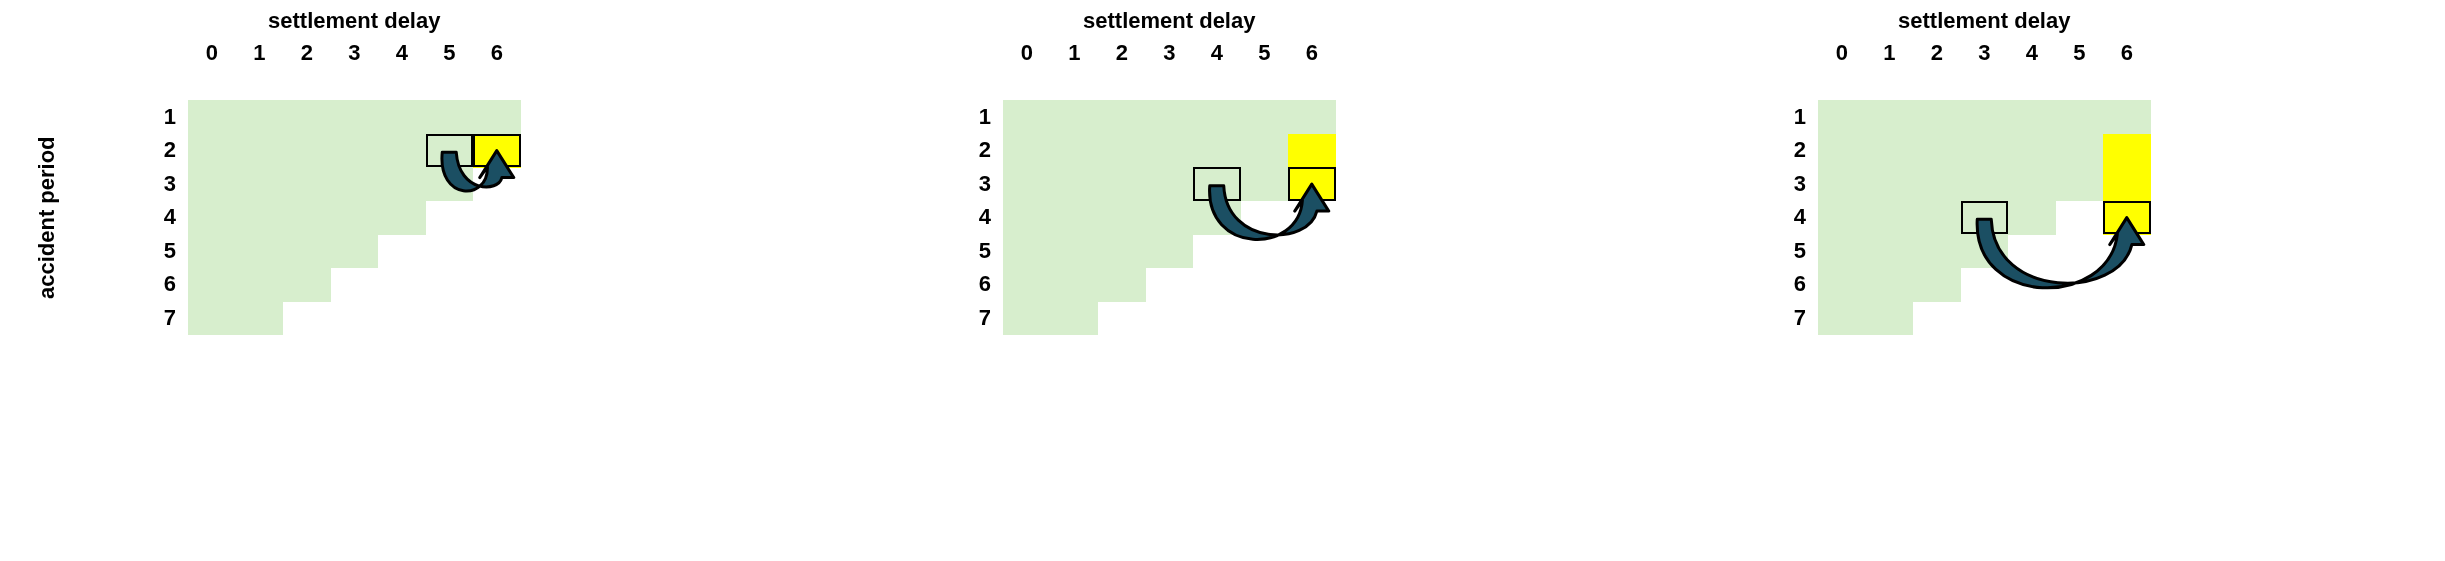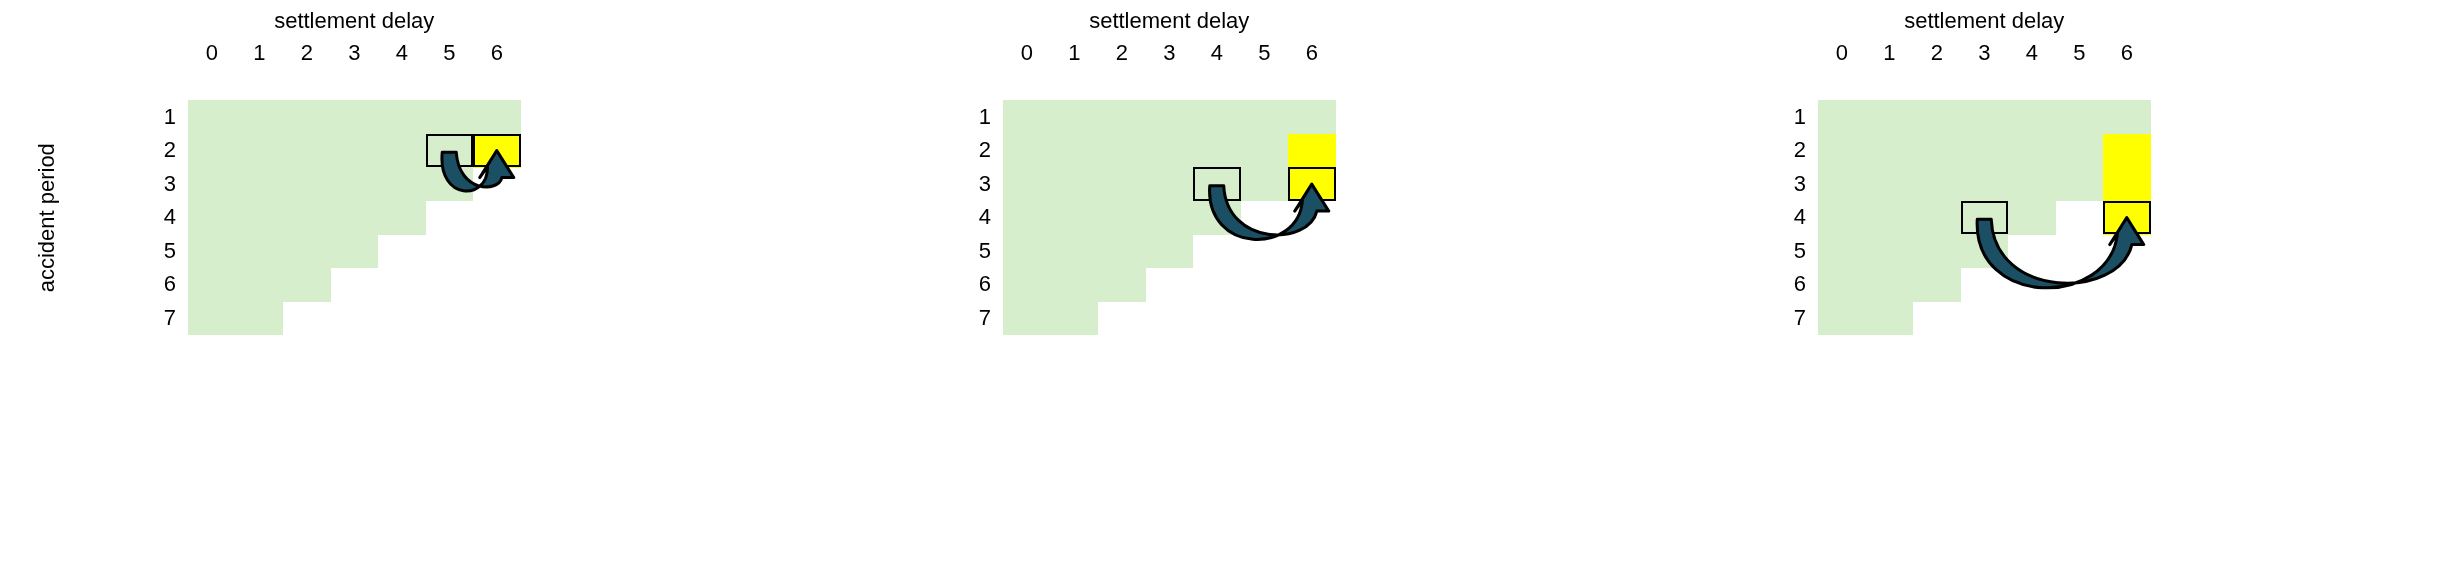--- a/index.html
+++ b/index.html
@@ -4,21 +4,21 @@
 <style>
   html,body{margin:0;padding:0;}
   body{
     width:2445px;height:561px;
     background:#ffffff;
     font-family:"Liberation Sans", sans-serif;
     overflow:hidden;
   }
   #figure{position:relative;width:2445px;height:561px;}
 
-  .panel{position:absolute;top:0;height:561px;width:815px;}
+  .panel{position:absolute;top:0;height:561px;width:815px;font-weight:bold;}
 
   .xlab{
     position:absolute;
     width:100%;
     text-align:center;
     font-size:22px;
     color:#000;
     white-space:nowrap;
   }
   .ylab{

